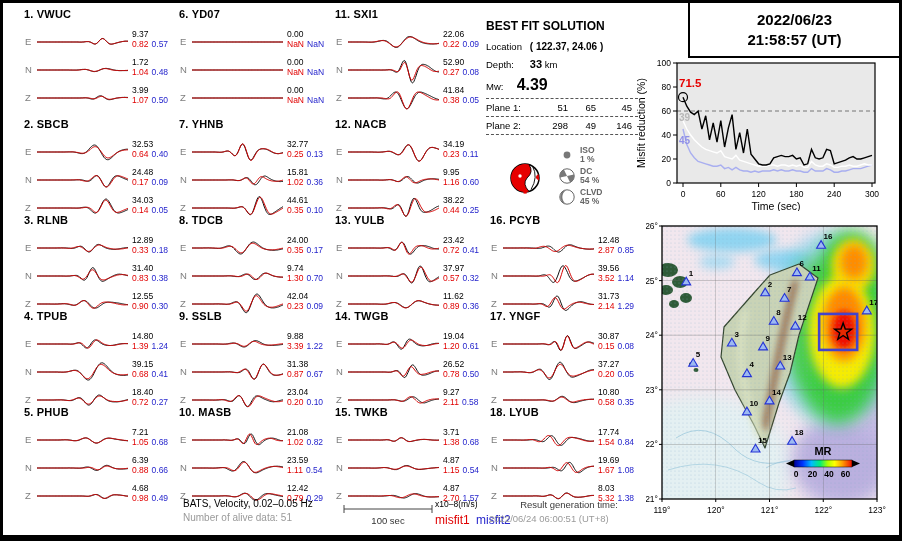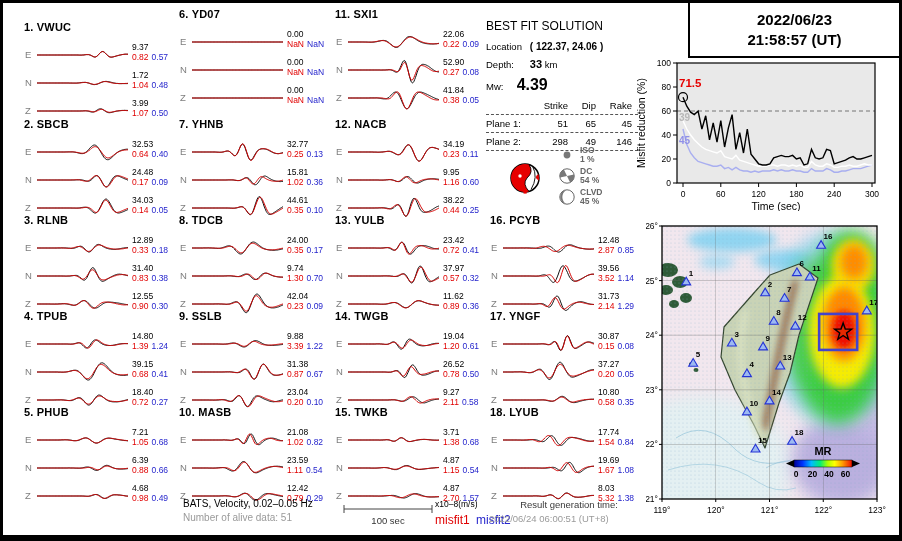--- a/index.html
+++ b/index.html
@@ -9,21 +9,21 @@
   .st-h{position:absolute;left:2px;top:0;font-size:11px;font-weight:bold;color:#000;letter-spacing:.2px;}
   .wrow{position:absolute;left:0;width:152px;height:28px;}
   .cl{position:absolute;left:3px;top:8px;font-size:9.5px;color:#7d7d7d;}
   .wfsvg{position:absolute;left:14px;top:0;}
   .vals{position:absolute;left:110px;top:1px;width:42px;font-size:8.5px;line-height:10px;white-space:nowrap;}
   .amp{color:#000;}
   .m1{color:#e00000;}
   .m2{color:#2525cc;margin-left:3px;}
   
   #bestfit{position:absolute;left:483px;top:16px;width:158px;}
-  .bf-h{font-size:12px;font-weight:normal;margin-bottom:8px;}
+  .bf-h{font-size:12px;font-weight:bold;margin-bottom:8px;}
   .bf-line{font-size:9.5px;margin-bottom:6px;color:#000;}
   .bf-line b{font-size:10px;margin-top:38px;}
   .bf-mw{font-size:9.5px;margin-bottom:4px;}
   .bf-mw b{font-size:16px;}
   .sdr{font-size:9.5px;width:152px;}
   .sdr .r{display:flex;padding:2px 0;}
   .sdr .c0{width:44px;}
   .sdr .c1{width:38px;text-align:right;}
   .sdr .c2{width:28px;text-align:right;}
   .sdr .c3{width:36px;text-align:right;}
@@ -47,21 +47,21 @@
   #ft-res1{left:486px;top:496px;width:160px;text-align:center;font-size:9.5px;color:#3a3a3a;}
   #ft-res2{left:486px;top:510px;width:160px;text-align:left;font-size:9.5px;color:#9a9a9a;}
   svg text{font-family:"Liberation Sans",sans-serif;}
 </style>
 </head>
 <body>
 
 <div id="root">
 
   <div id="stations">
-      <div class="station" style="left: 19px; top: 18px;">
+      <div class="station" style="left: 19px; top: 5px;">
         <div class="st-h">1. VWUC</div>
         <div class="wrow" style="top: 20px;">
           <div class="cl">E</div>
           <svg class="wfsvg" width="93" height="28">
             <polyline points="1.0,14.0 1.8,14.0 2.5,14.0 3.3,14.0 4.0,14.0 4.8,14.0 5.5,14.0 6.3,14.0 7.1,14.0 7.8,14.0 8.6,14.0 9.3,14.0 10.1,14.0 10.9,14.0 11.6,14.0 12.4,14.0 13.1,14.0 13.9,14.0 14.7,14.0 15.4,14.0 16.2,14.0 16.9,14.0 17.7,14.0 18.4,14.0 19.2,14.0 20.0,14.0 20.7,14.0 21.5,14.0 22.2,14.0 23.0,14.0 23.8,14.0 24.5,14.0 25.3,14.0 26.0,14.0 26.8,14.0 27.5,14.0 28.3,14.0 29.1,14.0 29.8,14.0 30.6,14.0 31.3,14.0 32.1,14.0 32.8,14.0 33.6,14.0 34.4,14.0 35.1,14.0 35.9,14.0 36.6,14.0 37.4,14.0 38.2,14.0 38.9,14.0 39.7,14.0 40.4,14.0 41.2,14.0 42.0,14.0 42.7,14.1 43.5,14.1 44.2,14.1 45.0,14.1 45.7,14.1 46.5,14.0 47.3,14.0 48.0,13.9 48.8,13.8 49.5,13.7 50.3,13.6 51.1,13.6 51.8,13.6 52.6,13.6 53.3,13.8 54.1,14.0 54.8,14.3 55.6,14.7 56.4,15.2 57.1,15.5 57.9,15.9 58.6,16.0 59.4,16.0 60.1,15.7 60.9,15.3 61.7,14.6 62.4,13.8 63.2,12.9 63.9,12.1 64.7,11.3 65.5,10.8 66.2,10.5 67.0,10.5 67.7,10.8 68.5,11.3 69.3,12.0 70.0,12.8 70.8,13.6 71.5,14.4 72.3,15.0 73.0,15.6 73.8,15.9 74.6,16.1 75.3,16.2 76.1,16.1 76.8,16.0 77.6,15.8 78.3,15.6 79.1,15.4 79.9,15.2 80.6,14.9 81.4,14.7 82.1,14.5 82.9,14.3 83.7,14.1 84.4,14.0 85.2,13.8 85.9,13.6 86.7,13.5 87.5,13.4 88.2,13.3 89.0,13.2 89.7,13.2 90.5,13.2 91.2,13.2 92.0,13.2 " fill="none" stroke="#111" stroke-width="1"></polyline>
             <polyline points="1.0,14.0 1.8,14.0 2.5,14.0 3.3,14.0 4.0,14.0 4.8,14.0 5.5,14.0 6.3,14.0 7.1,14.0 7.8,14.0 8.6,14.0 9.3,14.0 10.1,14.0 10.9,14.0 11.6,14.0 12.4,14.0 13.1,14.0 13.9,14.0 14.7,14.0 15.4,14.0 16.2,14.0 16.9,14.0 17.7,14.0 18.4,14.0 19.2,14.0 20.0,14.0 20.7,14.0 21.5,14.0 22.2,14.0 23.0,14.0 23.8,14.0 24.5,14.0 25.3,14.0 26.0,14.0 26.8,14.0 27.5,14.0 28.3,14.0 29.1,14.0 29.8,14.0 30.6,14.0 31.3,14.0 32.1,14.0 32.8,14.0 33.6,14.0 34.4,14.0 35.1,14.0 35.9,14.0 36.6,14.0 37.4,14.0 38.2,14.0 38.9,14.0 39.7,14.0 40.4,14.0 41.2,14.0 42.0,14.0 42.7,14.0 43.5,14.1 44.2,14.1 45.0,14.1 45.7,14.1 46.5,14.0 47.3,14.0 48.0,13.9 48.8,13.8 49.5,13.7 50.3,13.6 51.1,13.6 51.8,13.6 52.6,13.6 53.3,13.8 54.1,14.0 54.8,14.3 55.6,14.7 56.4,15.1 57.1,15.5 57.9,15.8 58.6,16.0 59.4,15.9 60.1,15.7 60.9,15.2 61.7,14.5 62.4,13.7 63.2,12.9 63.9,12.1 64.7,11.4 65.5,10.9 66.2,10.6 67.0,10.6 67.7,10.9 68.5,11.5 69.3,12.2 70.0,12.9 70.8,13.7 71.5,14.5 72.3,15.1 73.0,15.6 73.8,15.9 74.6,16.1 75.3,16.1 76.1,16.0 76.8,15.9 77.6,15.7 78.3,15.5 79.1,15.3 79.9,15.1 80.6,14.9 81.4,14.7 82.1,14.5 82.9,14.3 83.7,14.1 84.4,13.9 85.2,13.8 85.9,13.6 86.7,13.5 87.5,13.4 88.2,13.3 89.0,13.2 89.7,13.2 90.5,13.2 91.2,13.2 92.0,13.3 " fill="none" stroke="#d40000" stroke-width="1"></polyline>
           </svg>
           <div class="vals">
             <div class="amp">9.37</div>
             <div><span class="m1">0.82</span><span class="m2">0.57</span></div>
@@ -713,26 +713,20 @@
     <div class="bf-line">
       <span>Depth:</span>&nbsp;&nbsp;&nbsp;&nbsp;&nbsp;
       <b style="font-size:11px">33</b>
       <span>km</span>
     </div>
     <div class="bf-mw">
       <span>Mw:</span>&nbsp;&nbsp;&nbsp;&nbsp;
       <b>4.39</b>
     </div>
     <div class="sdr">
-      <div class="r">
-        <span class="c0"></span>
-        <span class="c1">Strike</span>
-        <span class="c2">Dip</span>
-        <span class="c3">Rake</span>
-      </div>
       <div class="dash"></div>
       <div class="r">
         <span class="c0">Plane 1:</span>
         <span class="c1">51</span>
         <span class="c2">65</span>
         <span class="c3">45</span>
       </div>
       <div class="dash"></div>
       <div class="r">
         <span class="c0">Plane 2:</span>

